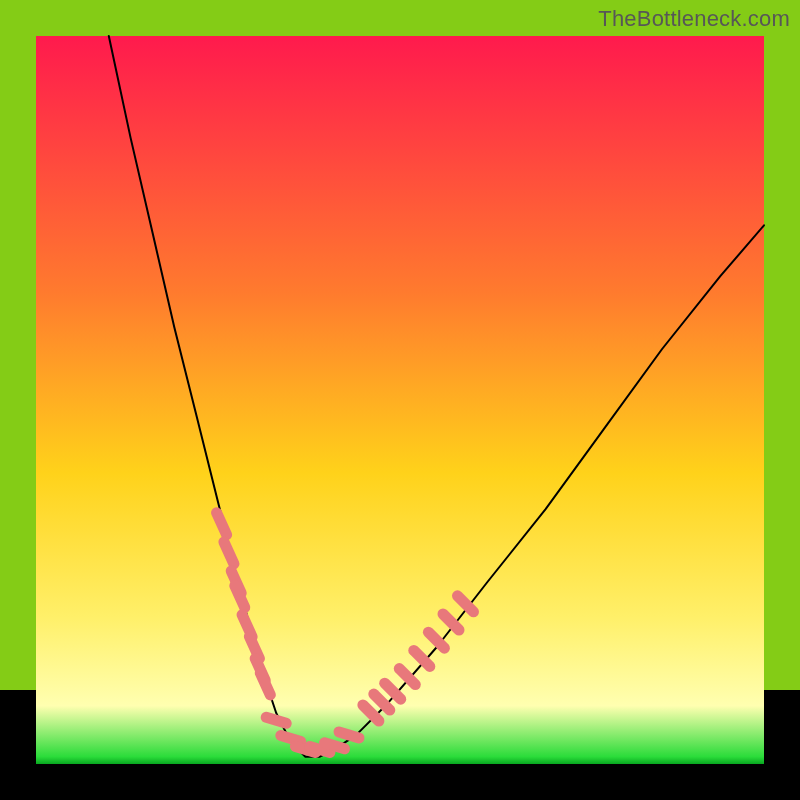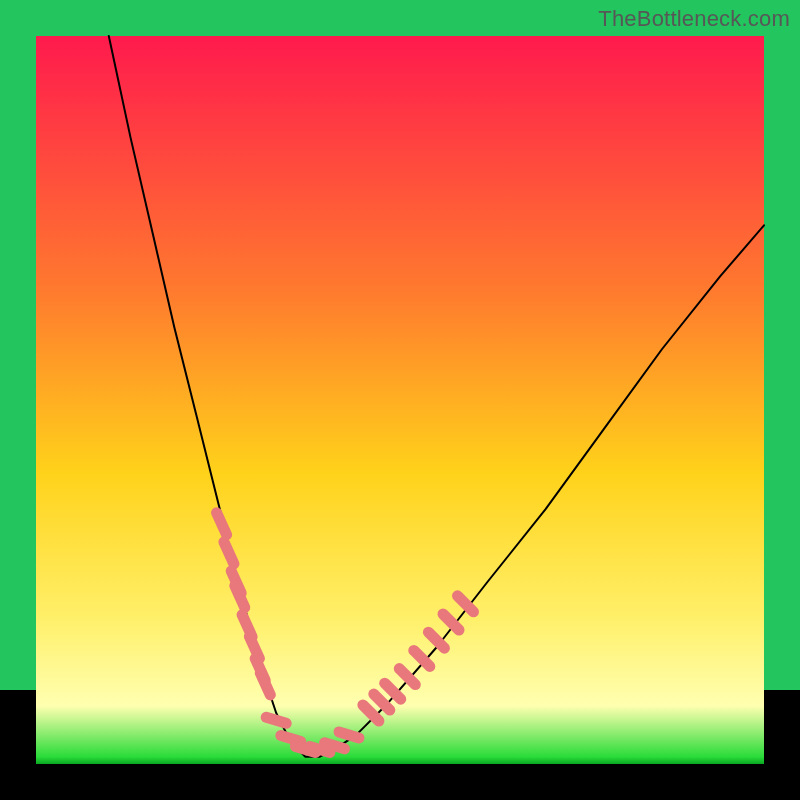--- a/index.html
+++ b/index.html
@@ -10,21 +10,21 @@
     background: #000;
     overflow: hidden;
     font-family: Arial, Helvetica, sans-serif;
   }
   .frame {
     position: absolute;
     left: 0;
     top: 0;
     width: 800px;
     height: 690px;
-    background: #22c55e;
+    background: #84cc16;
     text-align: center;
   }
   .plot {
     position: absolute;
     left: 36px;
     top: 36px;
     width: 728px;
     height: 728px;
     
     background: linear-gradient(

